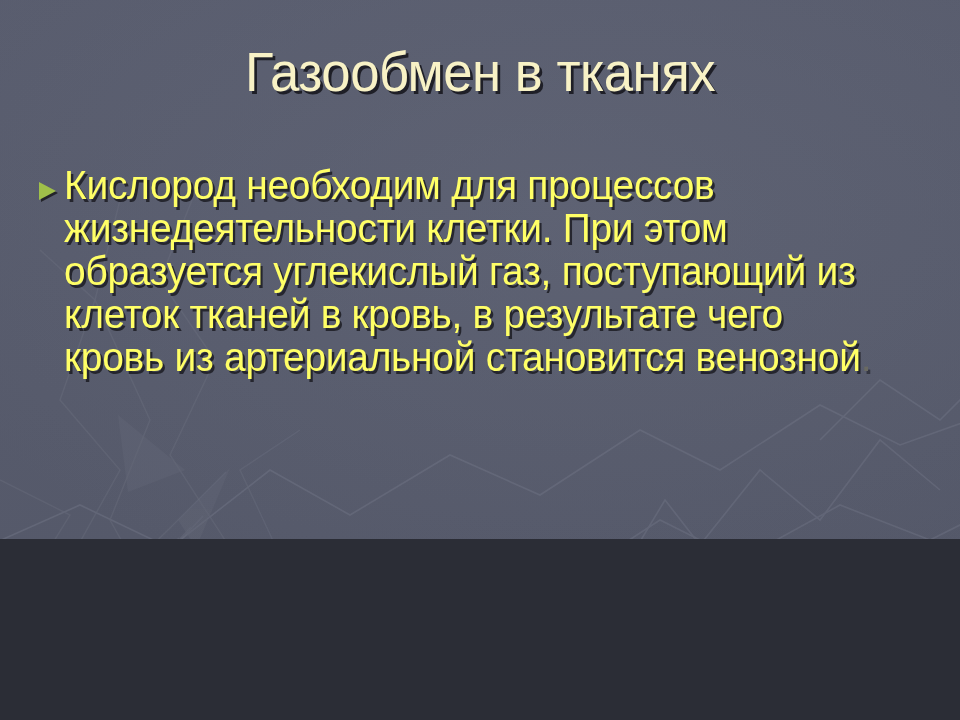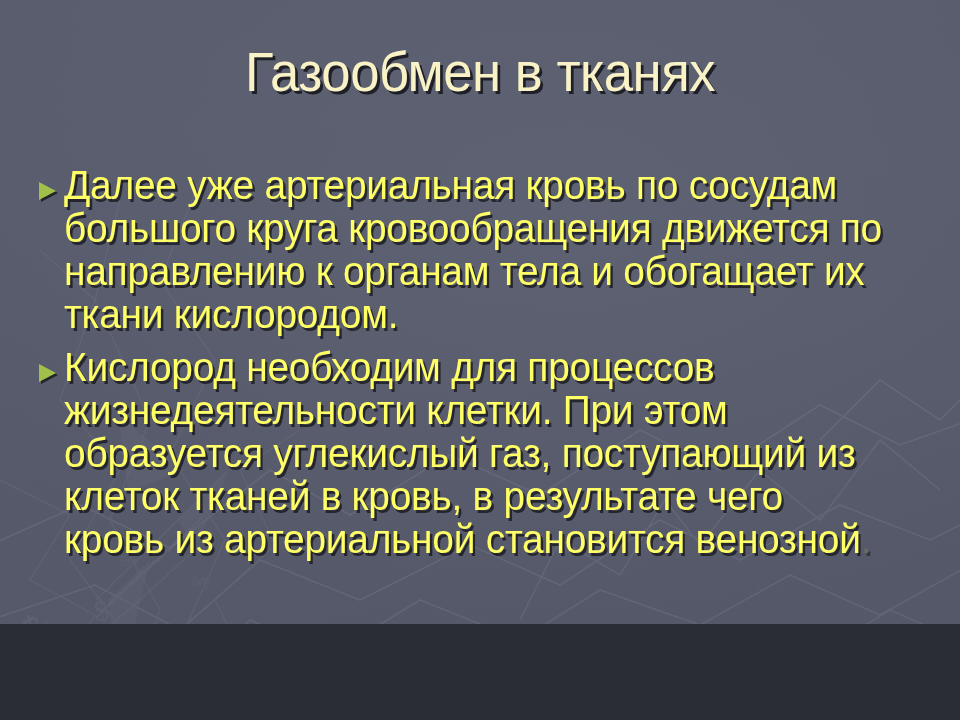--- a/index.html
+++ b/index.html
@@ -3,21 +3,21 @@
 <meta charset="utf-8">
 <style>
   html, body {
     margin: 0;
     padding: 0;
     background: #2b2d36;
   }
   #slide {
     position: relative;
     width: 960px;
-    height: 624px;
+    height: 539px;
     overflow: hidden;
     background: #565a6b;
     font-family: "Liberation Sans", "DejaVu Sans", sans-serif;
     text-decoration: underline;
     -webkit-font-smoothing: antialiased;
   }
 
   
   #bg-art {
     position: absolute;
@@ -149,29 +149,20 @@
       <text x="208" y="590" transform="rotate(-78 208 590)">$</text>
     </g>
   </svg>
 
   <div id="bg-vignette"></div>
 
   <div id="title">Газообмен в тканях</div>
 
   <div id="body">
 
-    <div class="bullet-row">
-      <span class="bullet-marker">
-        <svg width="26" height="26" viewBox="0 0 26 26">
-          <polygon points="5,4 22,13 5,22" fill="#151519" opacity="0.8" transform="translate(2,2)"></polygon>
-          <polygon points="5,4 22,13 5,22" fill="#a0c04a"></polygon>
-        </svg>
-      </span>
-      <span class="bullet-text">Далее уже артериальная кровь по сосудам большого круга кровообращения движется по направлению к органам тела и обогащает их ткани кислородом.</span>
-    </div>
 
     <div class="bullet-row">
       <span class="bullet-marker">
         <svg width="26" height="26" viewBox="0 0 26 26">
           <polygon points="5,4 22,13 5,22" fill="#151519" opacity="0.8" transform="translate(2,2)"></polygon>
           <polygon points="5,4 22,13 5,22" fill="#a0c04a"></polygon>
         </svg>
       </span>
       <span class="bullet-text"><span>Кислород необходим для процессов жизнедеятельности клетки. При этом образуется углекислый газ, поступающий из клеток тканей в кровь, в результате чего кровь из артериальной становится венозной</span><span class="dim-period">.</span></span>
     </div>

